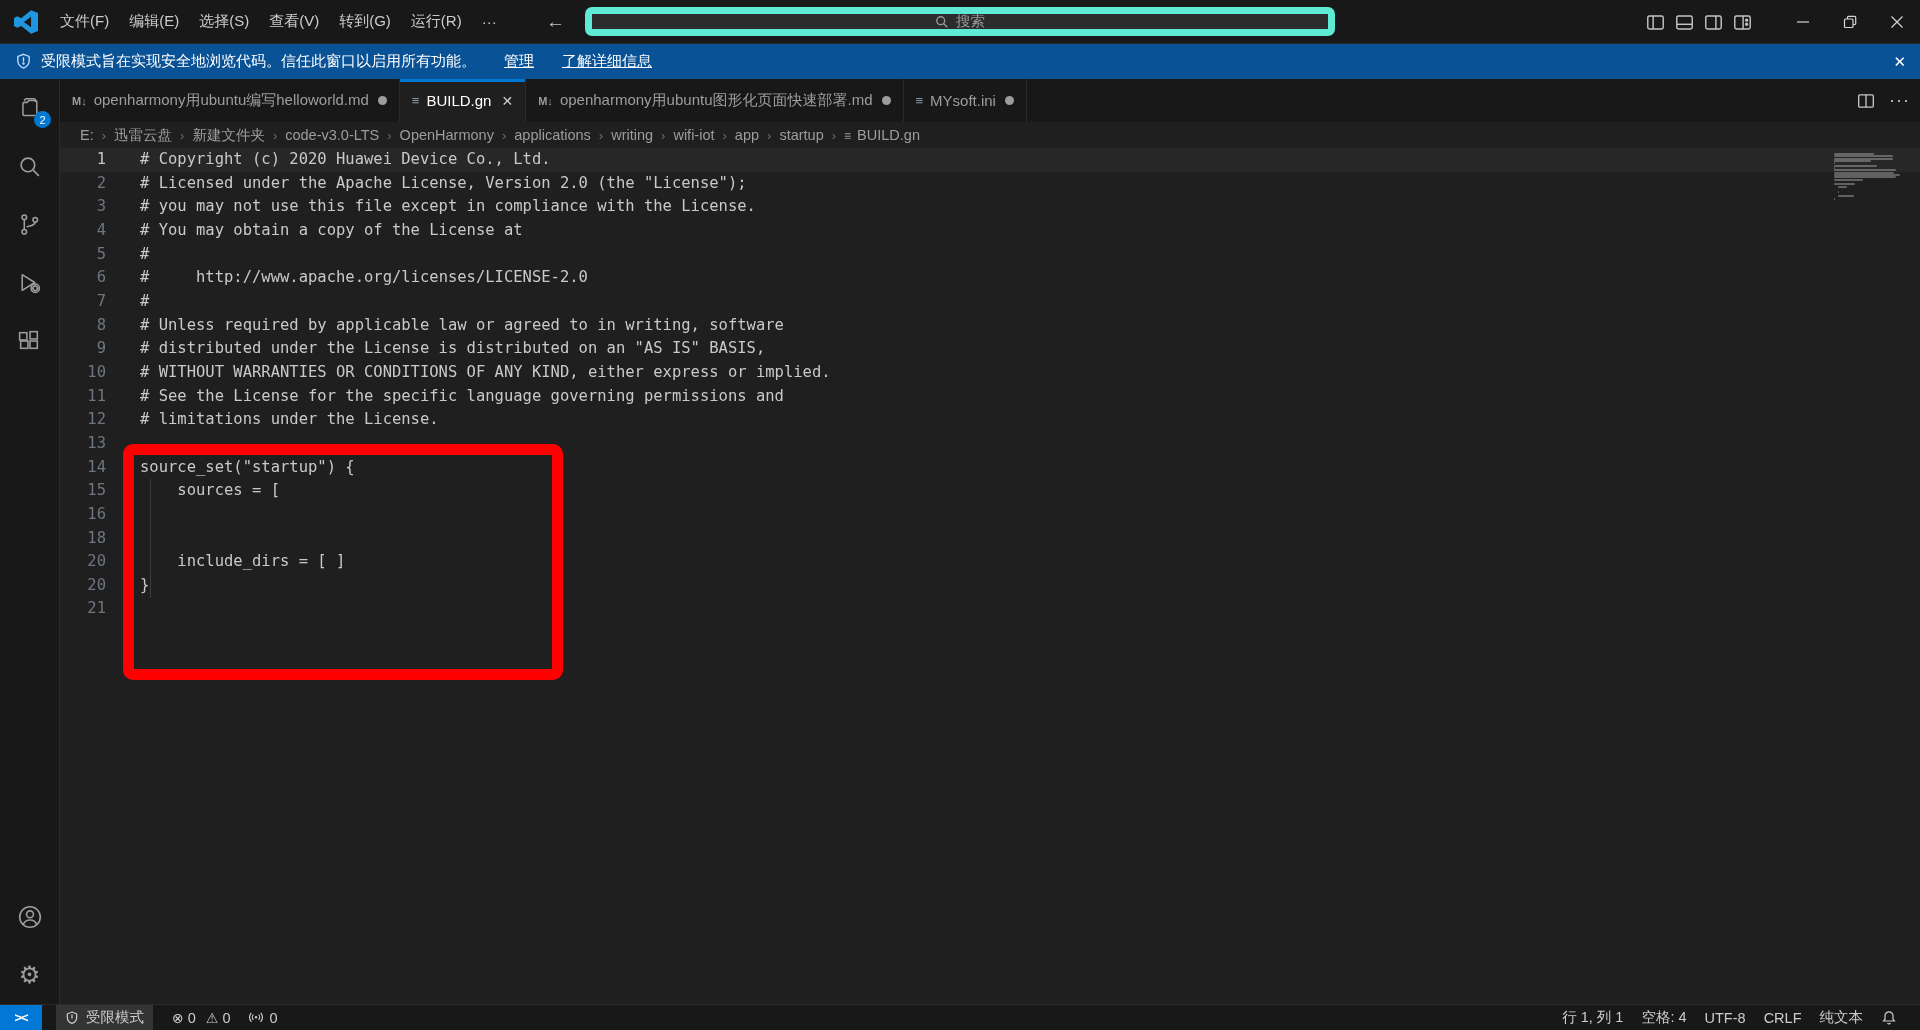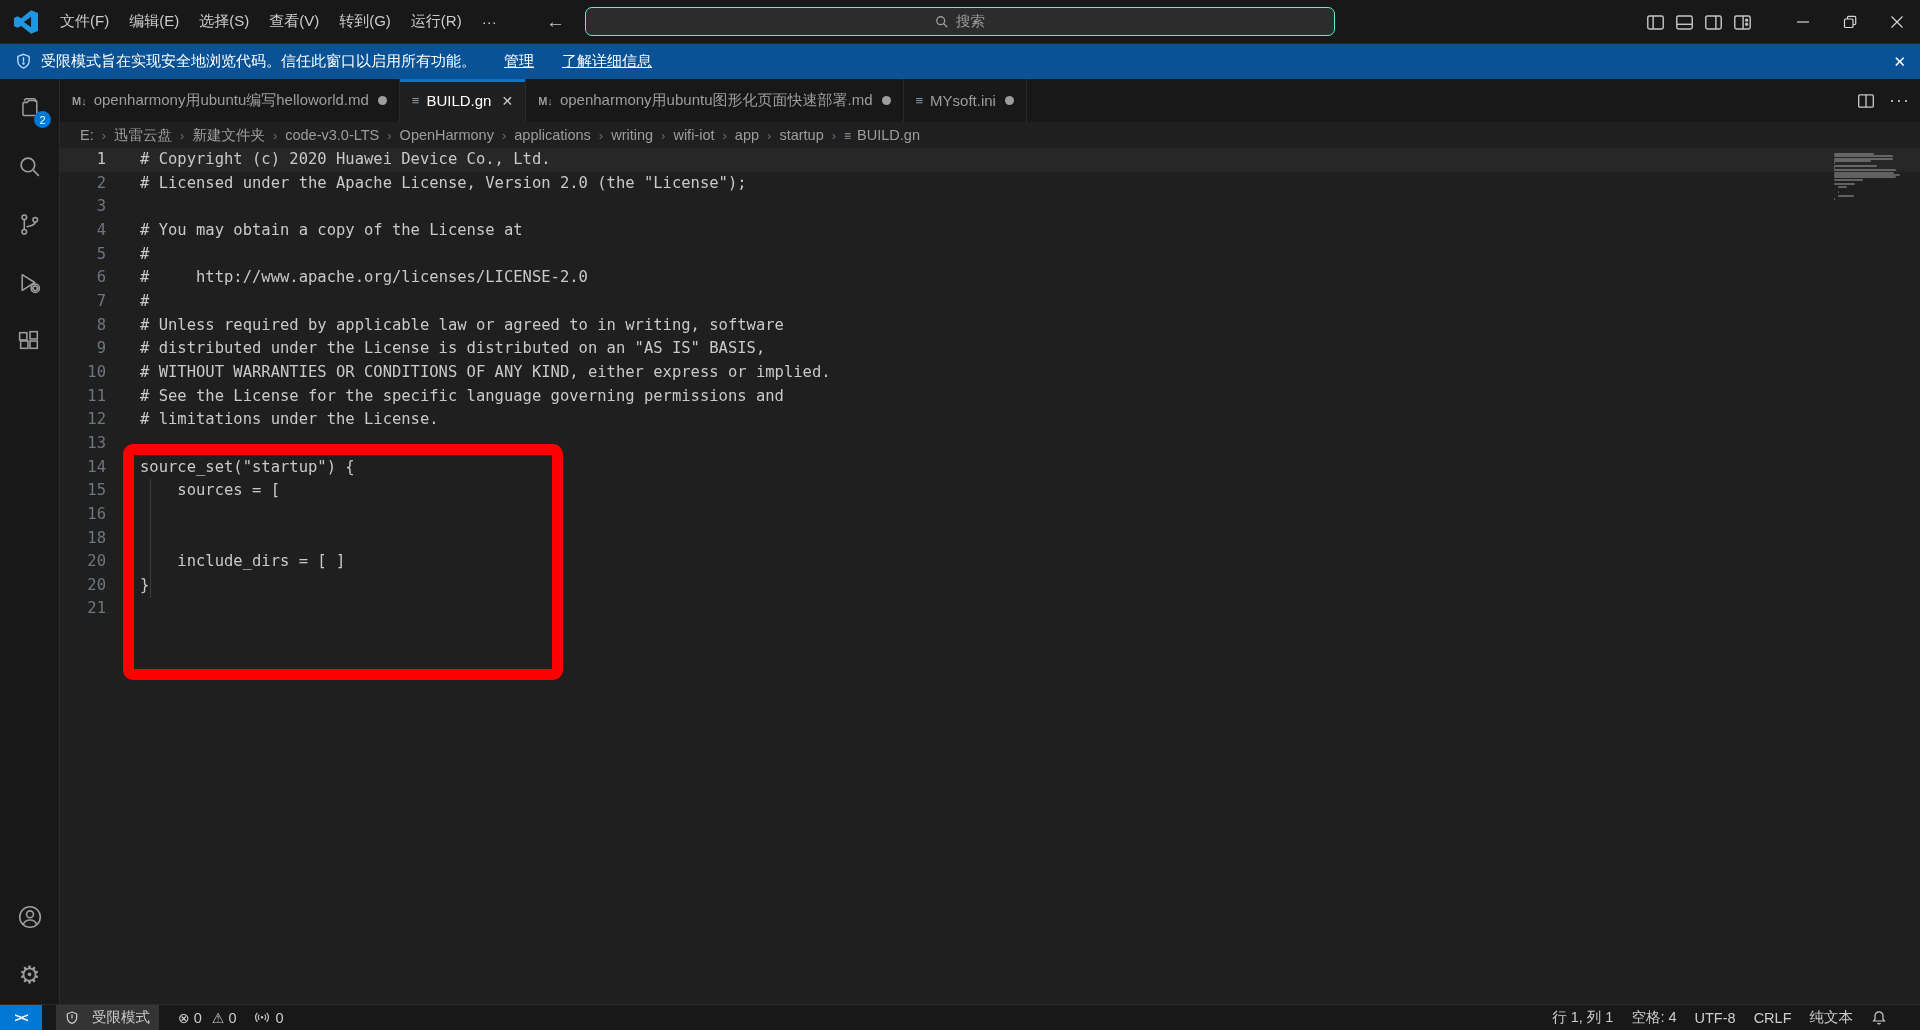--- a/index.html
+++ b/index.html
@@ -7,21 +7,21 @@
               font-family:"Liberation Sans","DejaVu Sans",sans-serif; }
   .window { position:relative; width:1920px; height:1030px; background:#1d4ed8; color:#cccccc; }
 
   
   .titlebar { position:relative; height:44px; background:#181818; display:flex; align-items:center; border-bottom:1px solid #2b2b2b; }
   .vscode-logo { width:24px; height:24px; margin:0 12px 0 14px; flex:0 0 auto; }
   .menubar { display:flex; align-items:center; height:100%; }
   .menu-item { padding:0 10px; height:28px; display:flex; align-items:center; font-size:15px; color:#cccccc; border-radius:5px; cursor:default; }
   .nav-arrows { position:absolute; left:546px; top:0; height:44px; display:flex; align-items:center; gap:16px; font-size:19px; color:#c5c5c5; }
   .cmd-center { position:absolute; left:50%; top:7px; transform:translateX(-50%); width:750px; height:29px;
-                background:#2c2c2c; border:1px solid #5eead4; border-radius:7px; display:flex; align-items:center; justify-content:center;
+                background:#2c2c2c; border:7px solid #5eead4; border-radius:7px; display:flex; align-items:center; justify-content:center;
                 color:#9c9c9c; font-size:14.5px; gap:7px; }
   .tb-right { position:absolute; right:168px; top:0; height:44px; display:flex; align-items:center; gap:10px; color:#c5c5c5; }
   .tb-right svg { display:block; }
   .win-controls { position:absolute; right:0; top:0; height:44px; display:flex; }
   .win-btn { width:47px; height:44px; display:flex; align-items:center; justify-content:center; color:#d6d6d6; font-size:15px; }
 
   
   .banner { position:relative; height:35px; background:#0a5296; display:flex; align-items:center; padding-left:15px; color:#ffffff; font-size:15px; }
   .banner .shield { margin-right:9px; display:flex; }
   .banner-link { margin-left:28px; text-decoration:underline; color:#ffffff; cursor:pointer; }
@@ -72,24 +72,24 @@
   .red-annotation { position:absolute; left:63px; top:365px; width:440px; height:236px;
                     border:11px solid #ff0000; border-radius:10px; pointer-events:none; }
 
   
   .minimap { position:absolute; right:16px; top:74px; width:70px; }
   .mm-bar { height:2px; margin-bottom:0.35px; background:rgba(205,205,205,0.38); border-radius:1px; }
 
   
   .statusbar { height:26px; background:#181818; border-top:1px solid #2b2b2b; display:flex; align-items:center; font-size:14.5px; color:#cccccc; }
   .sb-left { display:flex; align-items:center; height:100%; }
-  .sb-right { margin-left:auto; display:flex; align-items:flex-end; height:100%; padding-right:24px; }
+  .sb-right { margin-left:auto; display:flex; align-items:flex-end; height:100%; padding-right:14px; }
   .sb-item { padding:0 9px; height:100%; display:flex; align-items:center; gap:5px; cursor:default; }
   .sb-remote { width:42px; background:#0078d4; color:#ffffff; justify-content:center; font-weight:bold; font-size:13px; letter-spacing:-1px; padding:0; }
-  .sb-trust { background:rgba(255,255,255,0.12); margin-left:14px; gap:13px; }
+  .sb-trust { background:rgba(255,255,255,0.12); margin-left:14px; gap:7px; }
   .sb-problems { margin-left:10px; gap:4px; }
   .sb-icon-txt { font-size:14px; }
   svg.icon { display:block; }
 </style>
 </head>
 <body>
 
 <div class="window">
 
   <div class="titlebar">
@@ -283,20 +283,21 @@
       <div class="cline current">
             <span class="ln">1</span>
             <span class="ltext"># Copyright (c) 2020 Huawei Device Co., Ltd.</span>
           </div>
           <div class="cline">
             <span class="ln">2</span>
             <span class="ltext"># Licensed under the Apache License, Version 2.0 (the "License");</span>
           </div>
           <div class="cline">
             <span class="ln">3</span>
+            <span class="ltext"># you may not use this file except in compliance with the License.</span>
           </div>
           <div class="cline">
             <span class="ln">4</span>
             <span class="ltext"># You may obtain a copy of the License at</span>
           </div>
           <div class="cline">
             <span class="ln">5</span>
             <span class="ltext">#</span>
           </div>
           <div class="cline">

